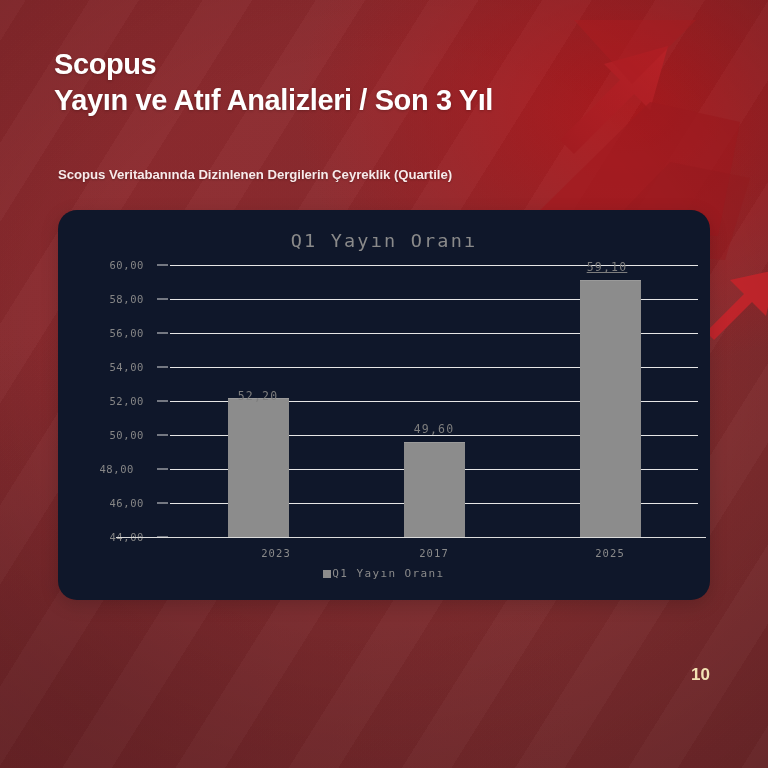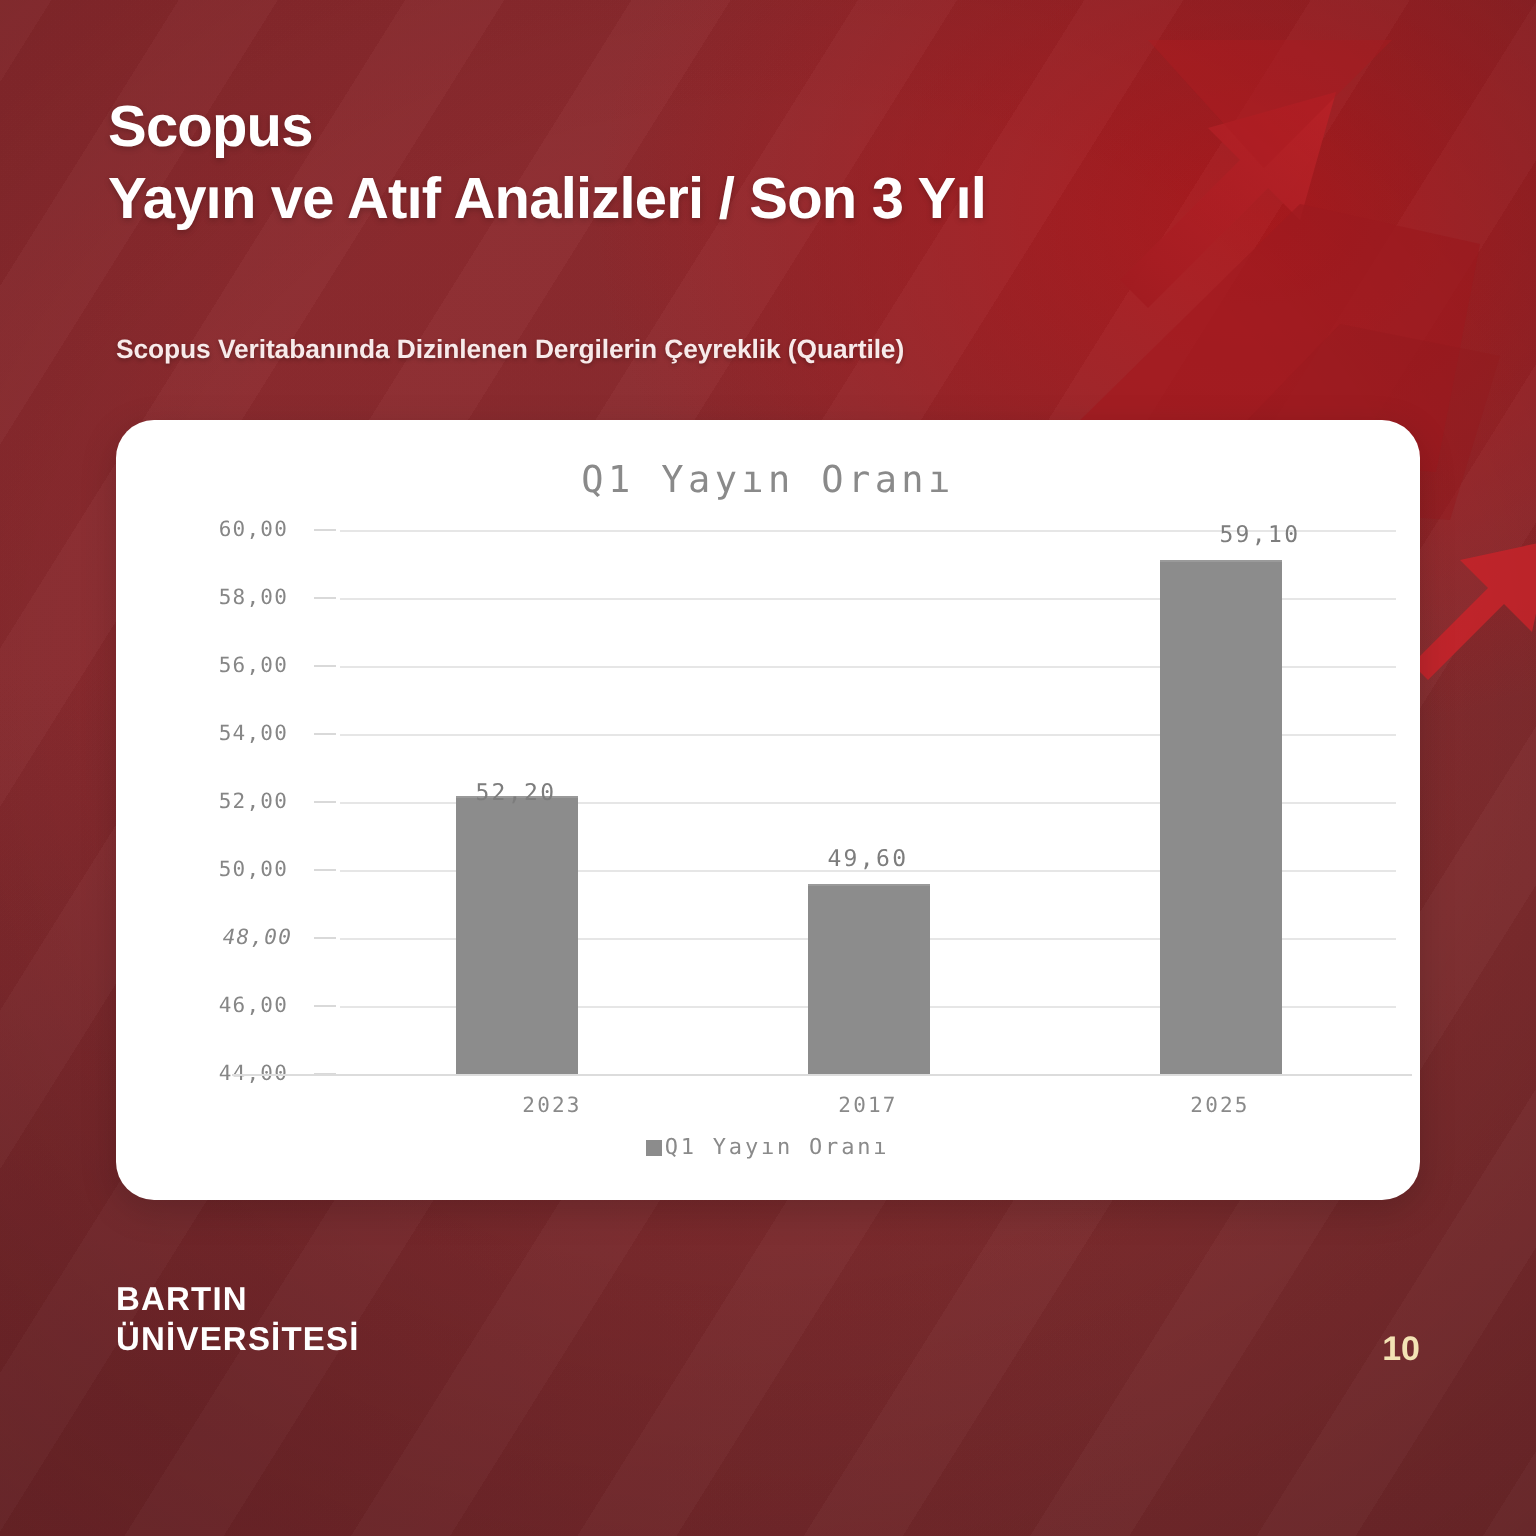--- a/index.html
+++ b/index.html
@@ -42,21 +42,21 @@
   #subtitle {
     position:absolute; left:58px; top:165px; z-index:5;
     color:#f7eaea; font-weight:bold; font-size:13.2px;
     line-height:19px; letter-spacing:-0.05px; max-width:520px;
     text-shadow:0 1px 2px rgba(0,0,0,0.25);
   }
 
   
   #chart-card {
     position:absolute; left:58px; top:210px; width:652px; height:390px;
-    background:#ffffff; border-radius:19px; z-index:5;
+    background:#0f172a; border-radius:19px; z-index:5;
     box-shadow:0 5px 18px rgba(0,0,0,0.17);
     overflow:hidden;
   }
   .mono { font-family:"DejaVu Sans Mono","Liberation Mono",monospace; }
   #chart-title {
     position:absolute; left:0; right:0; top:20px;
     text-align:center; color:#8a8a8a; font-size:18.5px; letter-spacing:2.2px;
   }
 
   
@@ -164,44 +164,40 @@
       <div class="ytick-dash" style="top: 157px; left: 99px;"></div>
       <div class="ytick mono" style="top: 157px; left: 30px;">54,00</div>
       <div class="gridline" style="top: 191px;"></div>
       <div class="ytick-dash" style="top: 191px; left: 99px;"></div>
       <div class="ytick mono" style="top: 191px; left: 30px;">52,00</div>
       <div class="gridline" style="top: 225px;"></div>
       <div class="ytick-dash" style="top: 225px; left: 99px;"></div>
       <div class="ytick mono" style="top: 225px; left: 30px;">50,00</div>
       <div class="gridline" style="top: 259px;"></div>
       <div class="ytick-dash" style="top: 259px; left: 99px;"></div>
-      <div class="ytick mono" style="top: 259px; left: 32px; font-style: italic;">48,00</div>
+      <div class="ytick mono" style="top: 259px; left: 20px;">48,00</div>
       <div class="gridline" style="top: 293px;"></div>
       <div class="ytick-dash" style="top: 293px; left: 99px;"></div>
       <div class="ytick mono" style="top: 293px; left: 30px;">46,00</div>
       <div class="gridline" style="top: 327px;"></div>
       <div class="ytick-dash" style="top: 327px; left: 99px;"></div>
       <div class="ytick mono" style="top: 327px; left: 30px;">44,00</div>
       <div class="axis-base" style="top: 327px;"></div>
       <div class="bar" style="left: 169.5px; top: 187.6px; height: 139.4px; background: rgb(140, 140, 140);"></div>
       <div class="bar-label mono" style="left: 150px; top: 179px;">52,20</div>
       <div class="xlabel mono" style="left: 168px;">2023</div>
       <div class="bar" style="left: 345.5px; top: 231.8px; height: 95.2px; background: rgb(140, 140, 140);"></div>
       <div class="bar-label mono" style="left: 326px; top: 211.8px;">49,60</div>
       <div class="xlabel mono" style="left: 326px;">2017</div>
       <div class="bar" style="left: 521.5px; top: 70.3px; height: 256.7px; background: rgb(140, 140, 140);"></div>
-      <div class="bar-label mono" style="left: 522px; top: 50.3px;">59,10</div>
+      <div class="bar-label mono" style="left: 499px; top: 50.3px; text-decoration: underline;">59,10</div>
       <div class="xlabel mono" style="left: 502px;">2025</div>
     </div>
 <div id="legend">
       <span class="legend-swatch" style="background: rgb(140, 140, 140);"></span>
       <span class="legend-text mono">Q1 Yayın Oranı</span>
     </div>
   </div>
 
 <div id="footer-logo">
-  <div id="logo-words">
-    <div>BARTIN</div>
-    <div>ÜNİVERSİTESİ</div>
-  </div>
 </div>
 
 <div id="page-number">10</div>
 
 </body></html>

